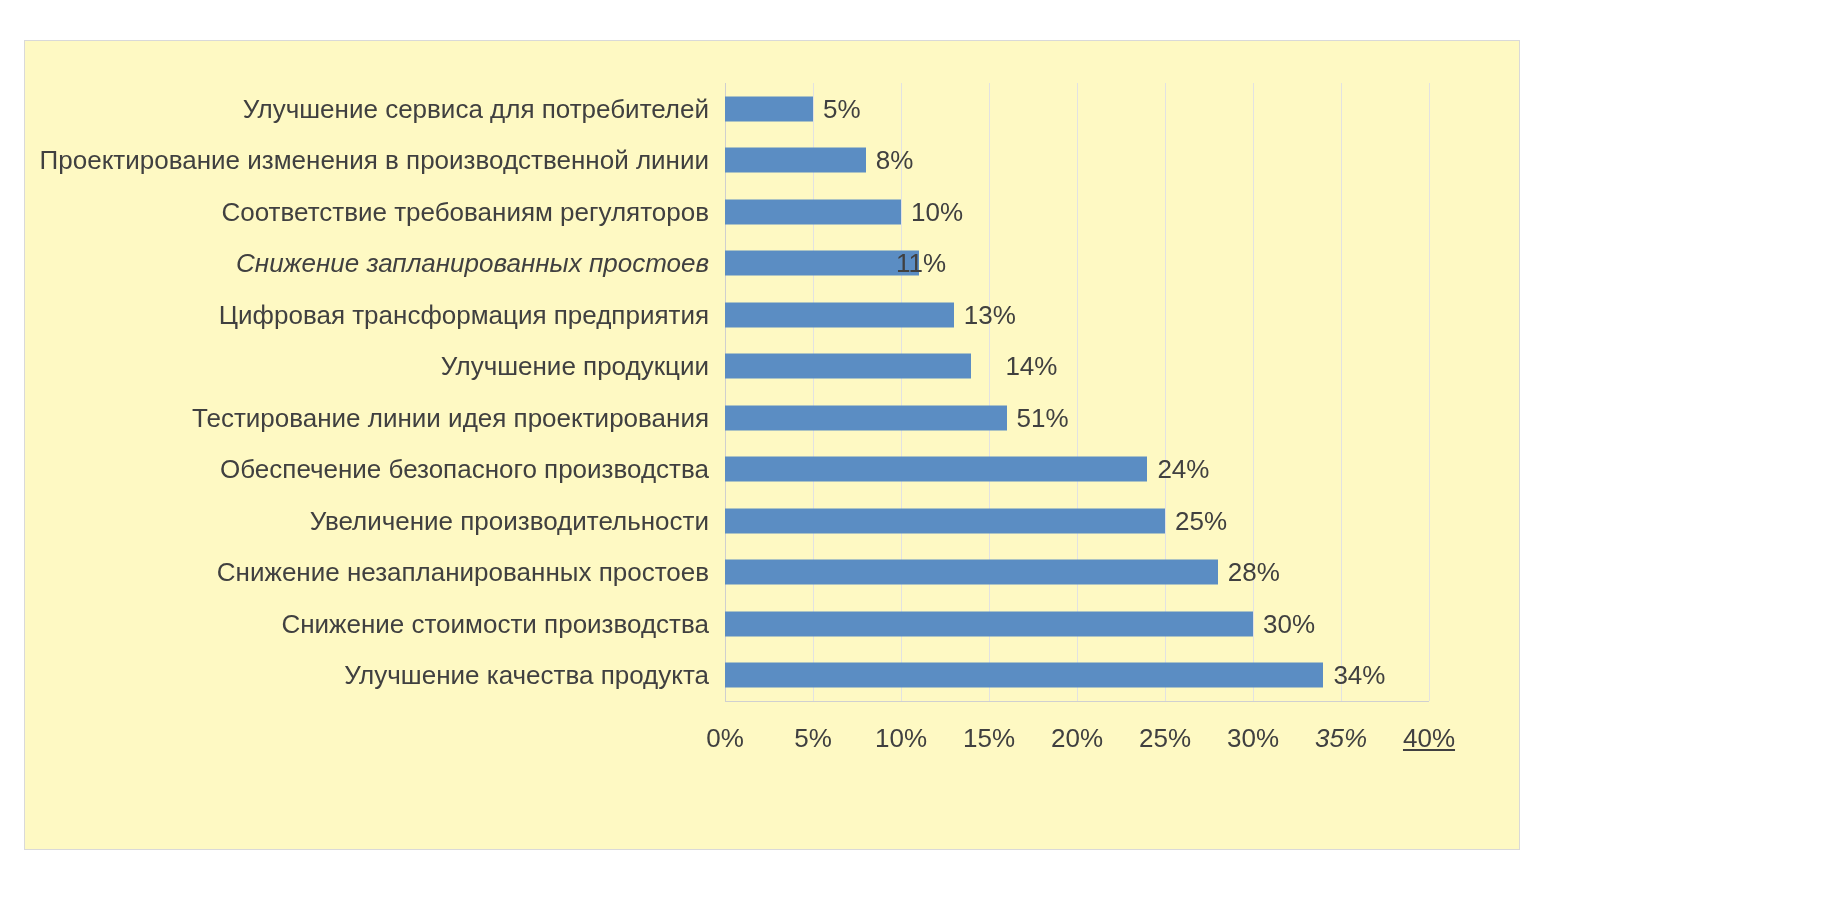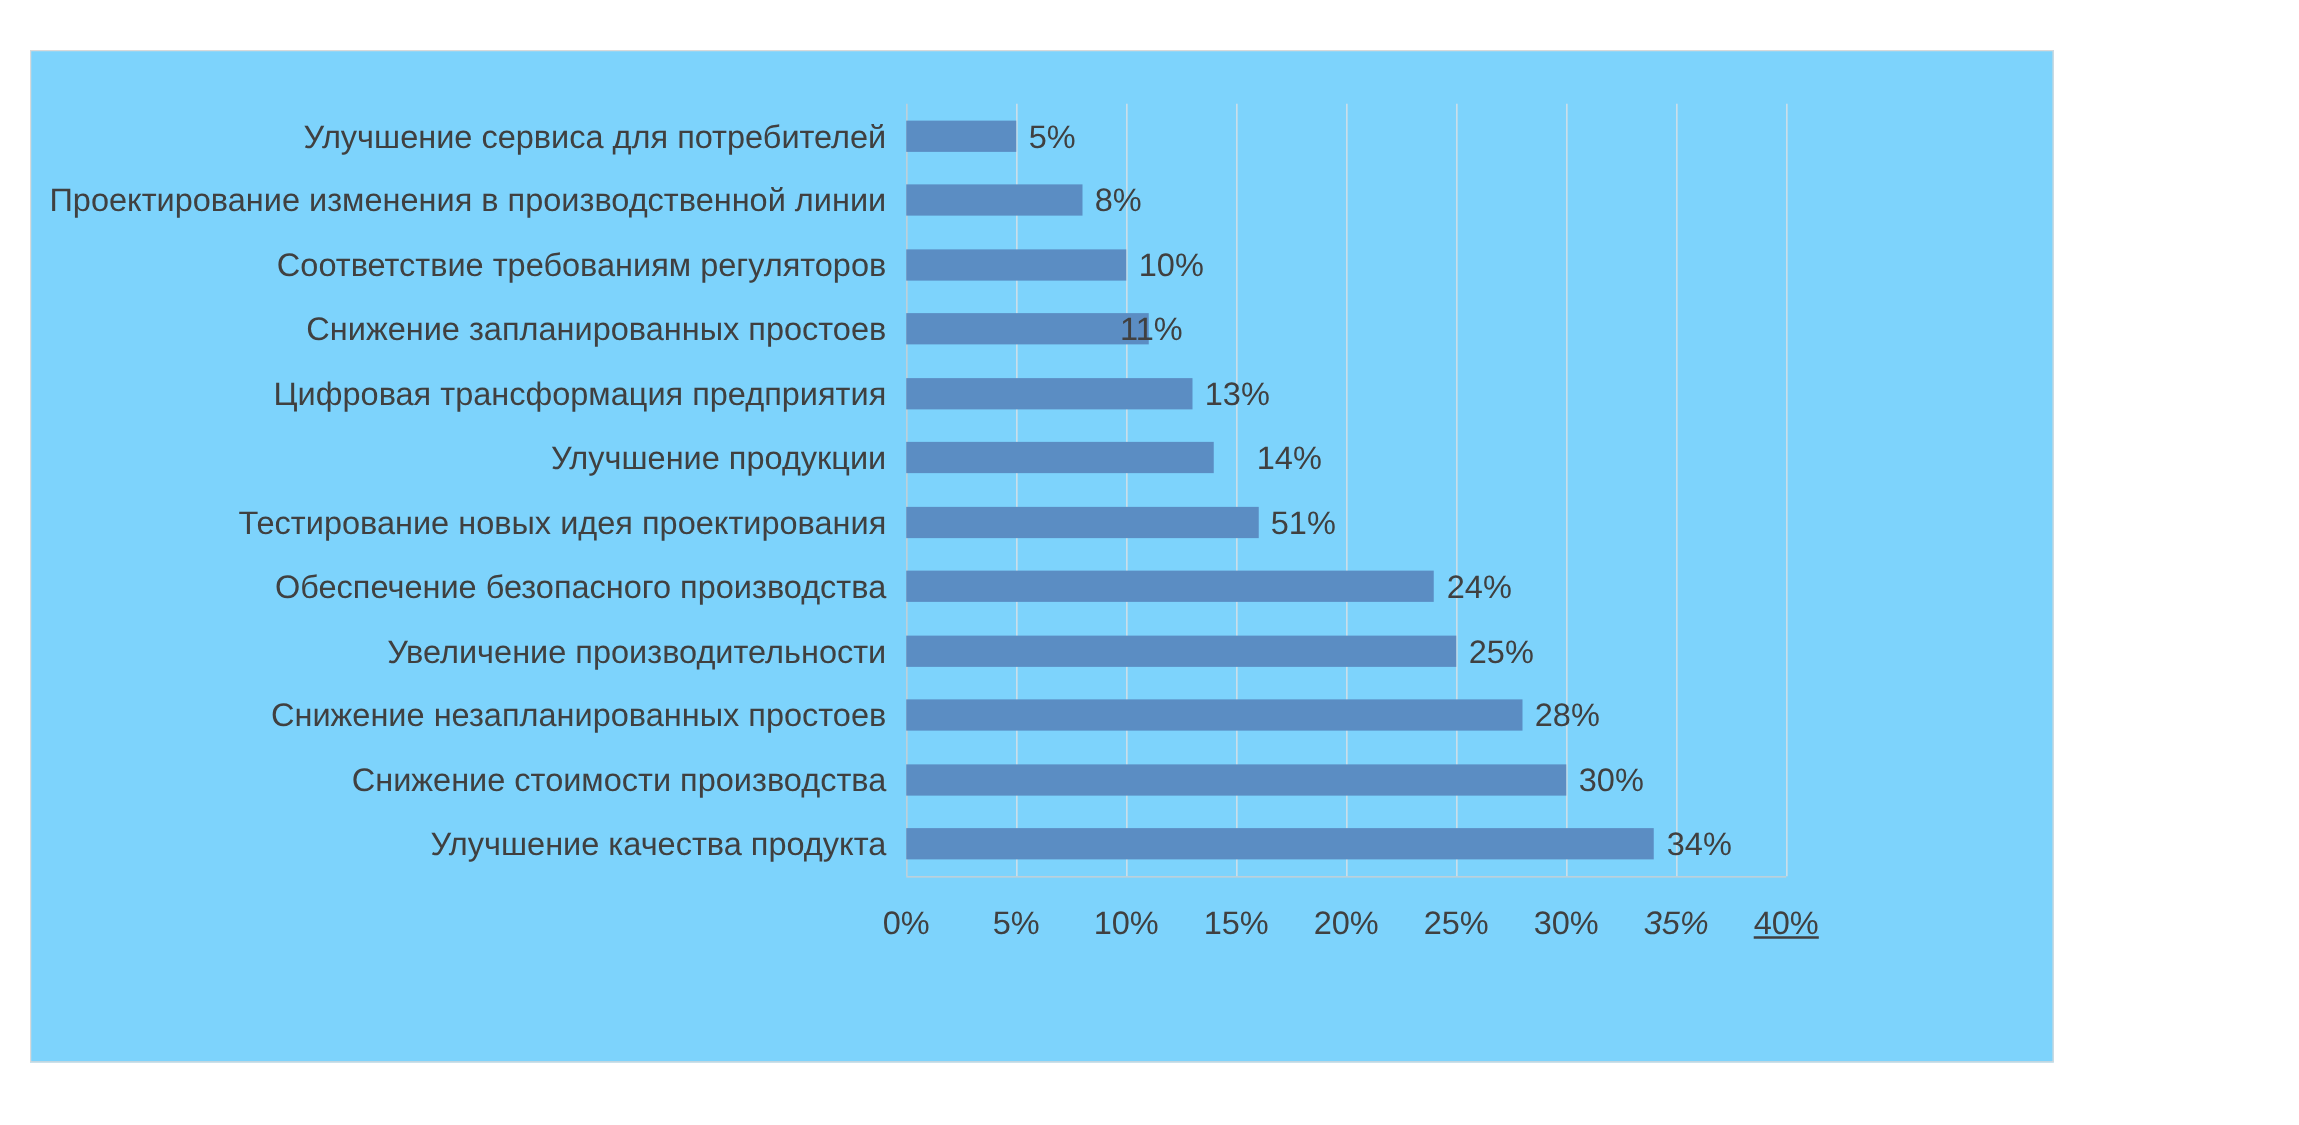--- a/index.html
+++ b/index.html
@@ -8,24 +8,24 @@
     background: #ffffff;
     width: 1839px;
     height: 900px;
     font-family: "Liberation Sans", sans-serif;
   }
 
   #chart-card {
     position: absolute;
     left: 24px;
     top: 40px;
-    width: 1619px;
+    width: 1496px;
     height: 810px;
     border: 1px solid #d9d9d9;
-    background: #7dd3fc;
+    background: #fef9c3;
     box-sizing: border-box;
   }
 
   #plot-wrap {
     position: absolute;
     left: 0;
     top: 0;
     width: 100%;
     height: 100%;
   }
@@ -94,30 +94,30 @@
       <div class="axis-line" style="left: 700px; top: 660px; width: 704px; height: 1px;"></div>
       <div class="cat-label" style="top: 67.75px; width: 684px; left: 0px;">Улучшение сервиса для потребителей</div>
       <div class="bar" style="left: 700px; top: 67.75px; width: 88px; height: 25px; background: rgb(91, 141, 195);"></div>
       <div class="bar-label" style="left: 798px; top: 67.75px;">5%</div>
       <div class="cat-label" style="top: 119.25px; width: 684px; left: 0px;">Проектирование изменения в производственной линии</div>
       <div class="bar" style="left: 700px; top: 119.25px; width: 140.8px; height: 25px; background: rgb(91, 141, 195);"></div>
       <div class="bar-label" style="left: 850.8px; top: 119.25px;">8%</div>
       <div class="cat-label" style="top: 170.75px; width: 684px; left: 0px;">Соответствие требованиям регуляторов</div>
       <div class="bar" style="left: 700px; top: 170.75px; width: 176px; height: 25px; background: rgb(91, 141, 195);"></div>
       <div class="bar-label" style="left: 886px; top: 170.75px;">10%</div>
-      <div class="cat-label" style="top: 222.25px; width: 684px; left: 0px;">Снижение запланированных простоев</div>
+      <div class="cat-label" style="top: 222.25px; width: 684px; left: 0px; font-style: italic;">Снижение запланированных простоев</div>
       <div class="bar" style="left: 700px; top: 222.25px; width: 193.6px; height: 25px; background: rgb(91, 141, 195);"></div>
       <div class="bar-label" style="left: 871px; top: 222.25px;">11%</div>
       <div class="cat-label" style="top: 273.75px; width: 684px; left: 0px;">Цифровая трансформация предприятия</div>
       <div class="bar" style="left: 700px; top: 273.75px; width: 228.8px; height: 25px; background: rgb(91, 141, 195);"></div>
       <div class="bar-label" style="left: 938.8px; top: 273.75px;">13%</div>
       <div class="cat-label" style="top: 325.25px; width: 684px; left: 0px; text-align: right;">Улучшение продукции</div>
       <div class="bar" style="left: 700px; top: 325.25px; width: 246.4px; height: 25px; background: rgb(91, 141, 195);"></div>
       <div class="bar-label" style="left: 956.4px; top: 325.25px; margin-left: 24px;">14%</div>
-      <div class="cat-label" style="top: 376.75px; width: 684px; left: 0px;">Тестирование новых идея проектирования</div>
+      <div class="cat-label" style="top: 376.75px; width: 684px; left: 0px;">Тестирование линии идея проектирования</div>
       <div class="bar" style="left: 700px; top: 376.75px; width: 281.6px; height: 25px; background: rgb(91, 141, 195);"></div>
       <div class="bar-label" style="left: 991.6px; top: 376.75px;">51%</div>
       <div class="cat-label" style="top: 428.25px; width: 684px; left: 0px;">Обеспечение безопасного производства</div>
       <div class="bar" style="left: 700px; top: 428.25px; width: 422.4px; height: 25px; background: rgb(91, 141, 195);"></div>
       <div class="bar-label" style="left: 1132.4px; top: 428.25px;">24%</div>
       <div class="cat-label" style="top: 479.75px; width: 684px; left: 0px;">Увеличение производительности</div>
       <div class="bar" style="left: 700px; top: 479.75px; width: 440px; height: 25px; background: rgb(91, 141, 195);"></div>
       <div class="bar-label" style="left: 1150px; top: 479.75px;">25%</div>
       <div class="cat-label" style="top: 531.25px; width: 684px; left: 0px;">Снижение незапланированных простоев</div>
       <div class="bar" style="left: 700px; top: 531.25px; width: 492.8px; height: 25px; background: rgb(91, 141, 195);"></div>

